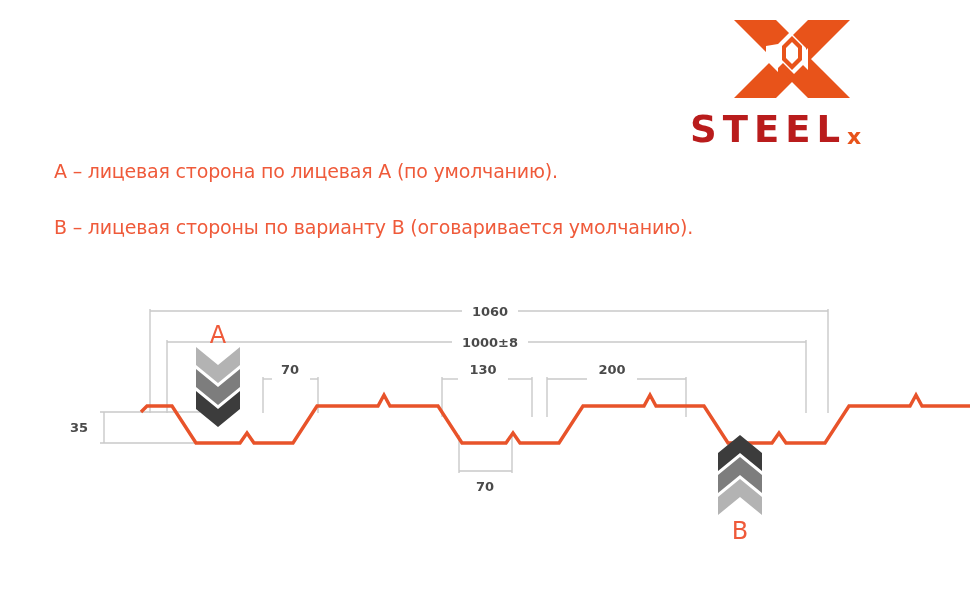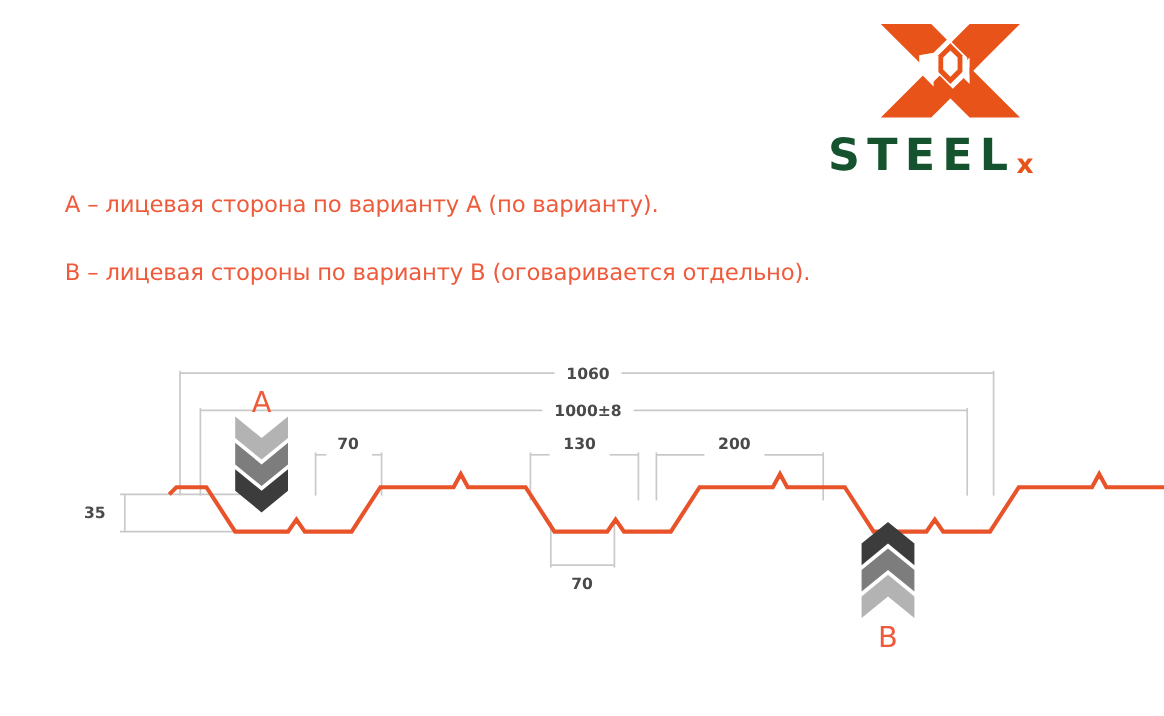--- a/index.html
+++ b/index.html
@@ -38,21 +38,21 @@
     height: 34px;
     display: flex;
     align-items: baseline;
     justify-content: flex-start;
   }
   #logo-word-steel {
     font-family: "DejaVu Sans", sans-serif;
     font-size: 37px;
     font-weight: bold;
     letter-spacing: 6px;
-    color: #14532d;
+    color: #b91c1c;
     line-height: 1;
   }
   #logo-word-x {
     font-family: "DejaVu Sans", sans-serif;
     font-size: 22px;
     font-weight: bold;
     color: #e8531a;
     line-height: 1;
     margin-left: 1px;
     position: relative;
@@ -128,22 +128,22 @@
       <polygon points="50,28 60,18 70,28 70,42 60,52 50,42" fill="#e8531a"></polygon>
       <polygon points="54,30 60,24 66,30 66,40 60,46 54,40" fill="#ffffff"></polygon>
     </svg>
   </div>
   <div id="logo-wordmark">
     <span id="logo-word-steel">STEEL</span>
     <span id="logo-word-x">x</span>
   </div>
 </div>
 
-<div class="legend-line" id="legend-a">A – лицевая сторона по варианту A (по варианту).</div>
-<div class="legend-line" id="legend-b">B – лицевая стороны по варианту B (оговаривается отдельно).</div>
+<div class="legend-line" id="legend-a">A – лицевая сторона по лицевая A (по умолчанию).</div>
+<div class="legend-line" id="legend-b">B – лицевая стороны по варианту B (оговаривается умолчанию).</div>
 
 <div id="profile-drawing">
 <svg viewBox="0 0 970 270" width="970" height="270">
 
   <g>
     <line class="ext-line" x1="150" y1="24" x2="150" y2="128"></line>
     <line class="ext-line" x1="828" y1="24" x2="828" y2="128"></line>
     <line class="dim-line" x1="150" y1="26" x2="462" y2="26"></line>
     <line class="dim-line" x1="518" y1="26" x2="828" y2="26"></line>
     <text class="dim-text" x="490" y="31" text-anchor="middle">1060</text>

